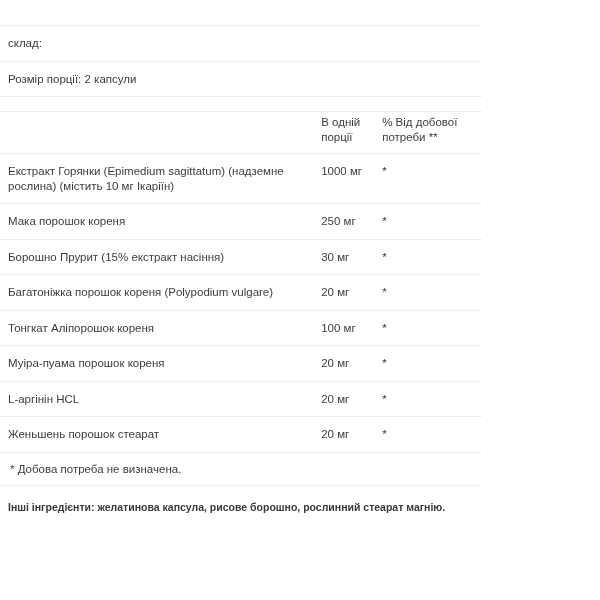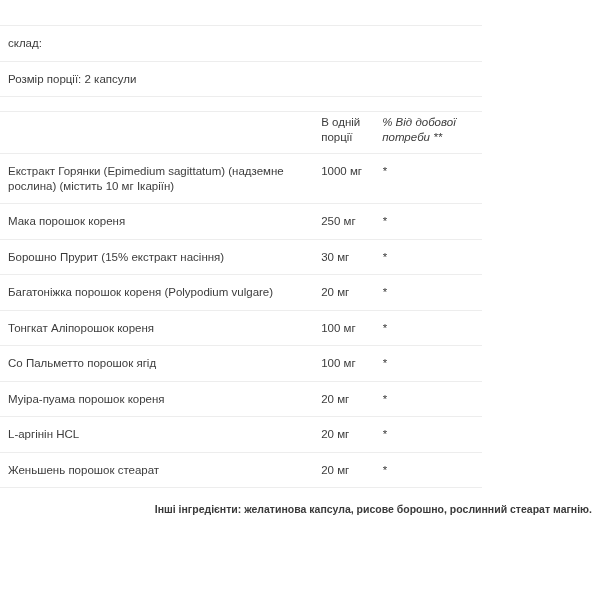--- a/index.html
+++ b/index.html
@@ -63,37 +63,36 @@
     padding: 0;
   }
 
   .head-row td {
     padding-top: 3px;
     padding-bottom: 9px;
     white-space: normal;
   }
 
   .amount-cell { padding-left: 8px; }
-  .dv-cell     { padding-left: 8px; font-style: italic; }
+  .dv-cell     { padding-left: 8px; }
 
   .star {
     font-size: 11.5px;
     line-height: 14.5px;
   }
 
   .footnote-row td {
     padding-top: 9px;
     padding-bottom: 9px;
     padding-left: 10px;
   }
 
   
   .footer {
     padding: 14px 8px 0 8px;
-    text-align: right;
   }
   .footer p {
     margin: 0 0 11px 0;
     font-size: 10.5px;
     line-height: 14px;
     font-weight: 700;
     color: #3a3a3a;
   }
 </style>
 </head>
@@ -155,44 +154,42 @@
         <td class="amount-cell">20 мг</td>
         <td class="dv-cell star">*</td>
       </tr>
 
       <tr>
         <td>Тонгкат Аліпорошок кореня</td>
         <td class="amount-cell">100 мг</td>
         <td class="dv-cell star">*</td>
       </tr>
 
-      <tr>
-        <td>Со Пальметто порошок ягід</td>
-        <td class="amount-cell">100 мг</td>
-        <td class="dv-cell star">*</td>
-      </tr>
 
       <tr>
         <td>Муіра-пуама порошок кореня</td>
         <td class="amount-cell">20 мг</td>
         <td class="dv-cell star">*</td>
       </tr>
 
       <tr>
         <td>L-аргінін HCL</td>
         <td class="amount-cell">20 мг</td>
         <td class="dv-cell star">*</td>
       </tr>
 
       <tr>
         <td>Женьшень порошок стеарат</td>
         <td class="amount-cell">20 мг</td>
         <td class="dv-cell star">*</td>
       </tr>
 
+      <tr class="footnote-row">
+        <td colspan="3">* Добова потреба не визначена.</td>
+      </tr>
 
       <tr>
         <td colspan="3" style="padding:0;height:0;"></td>
       </tr>
 
     </tbody>
   </table>
 
   <div class="footer">
     <p>Інші інгредієнти: желатинова капсула, рисове борошно, рослинний стеарат магнію.</p>

